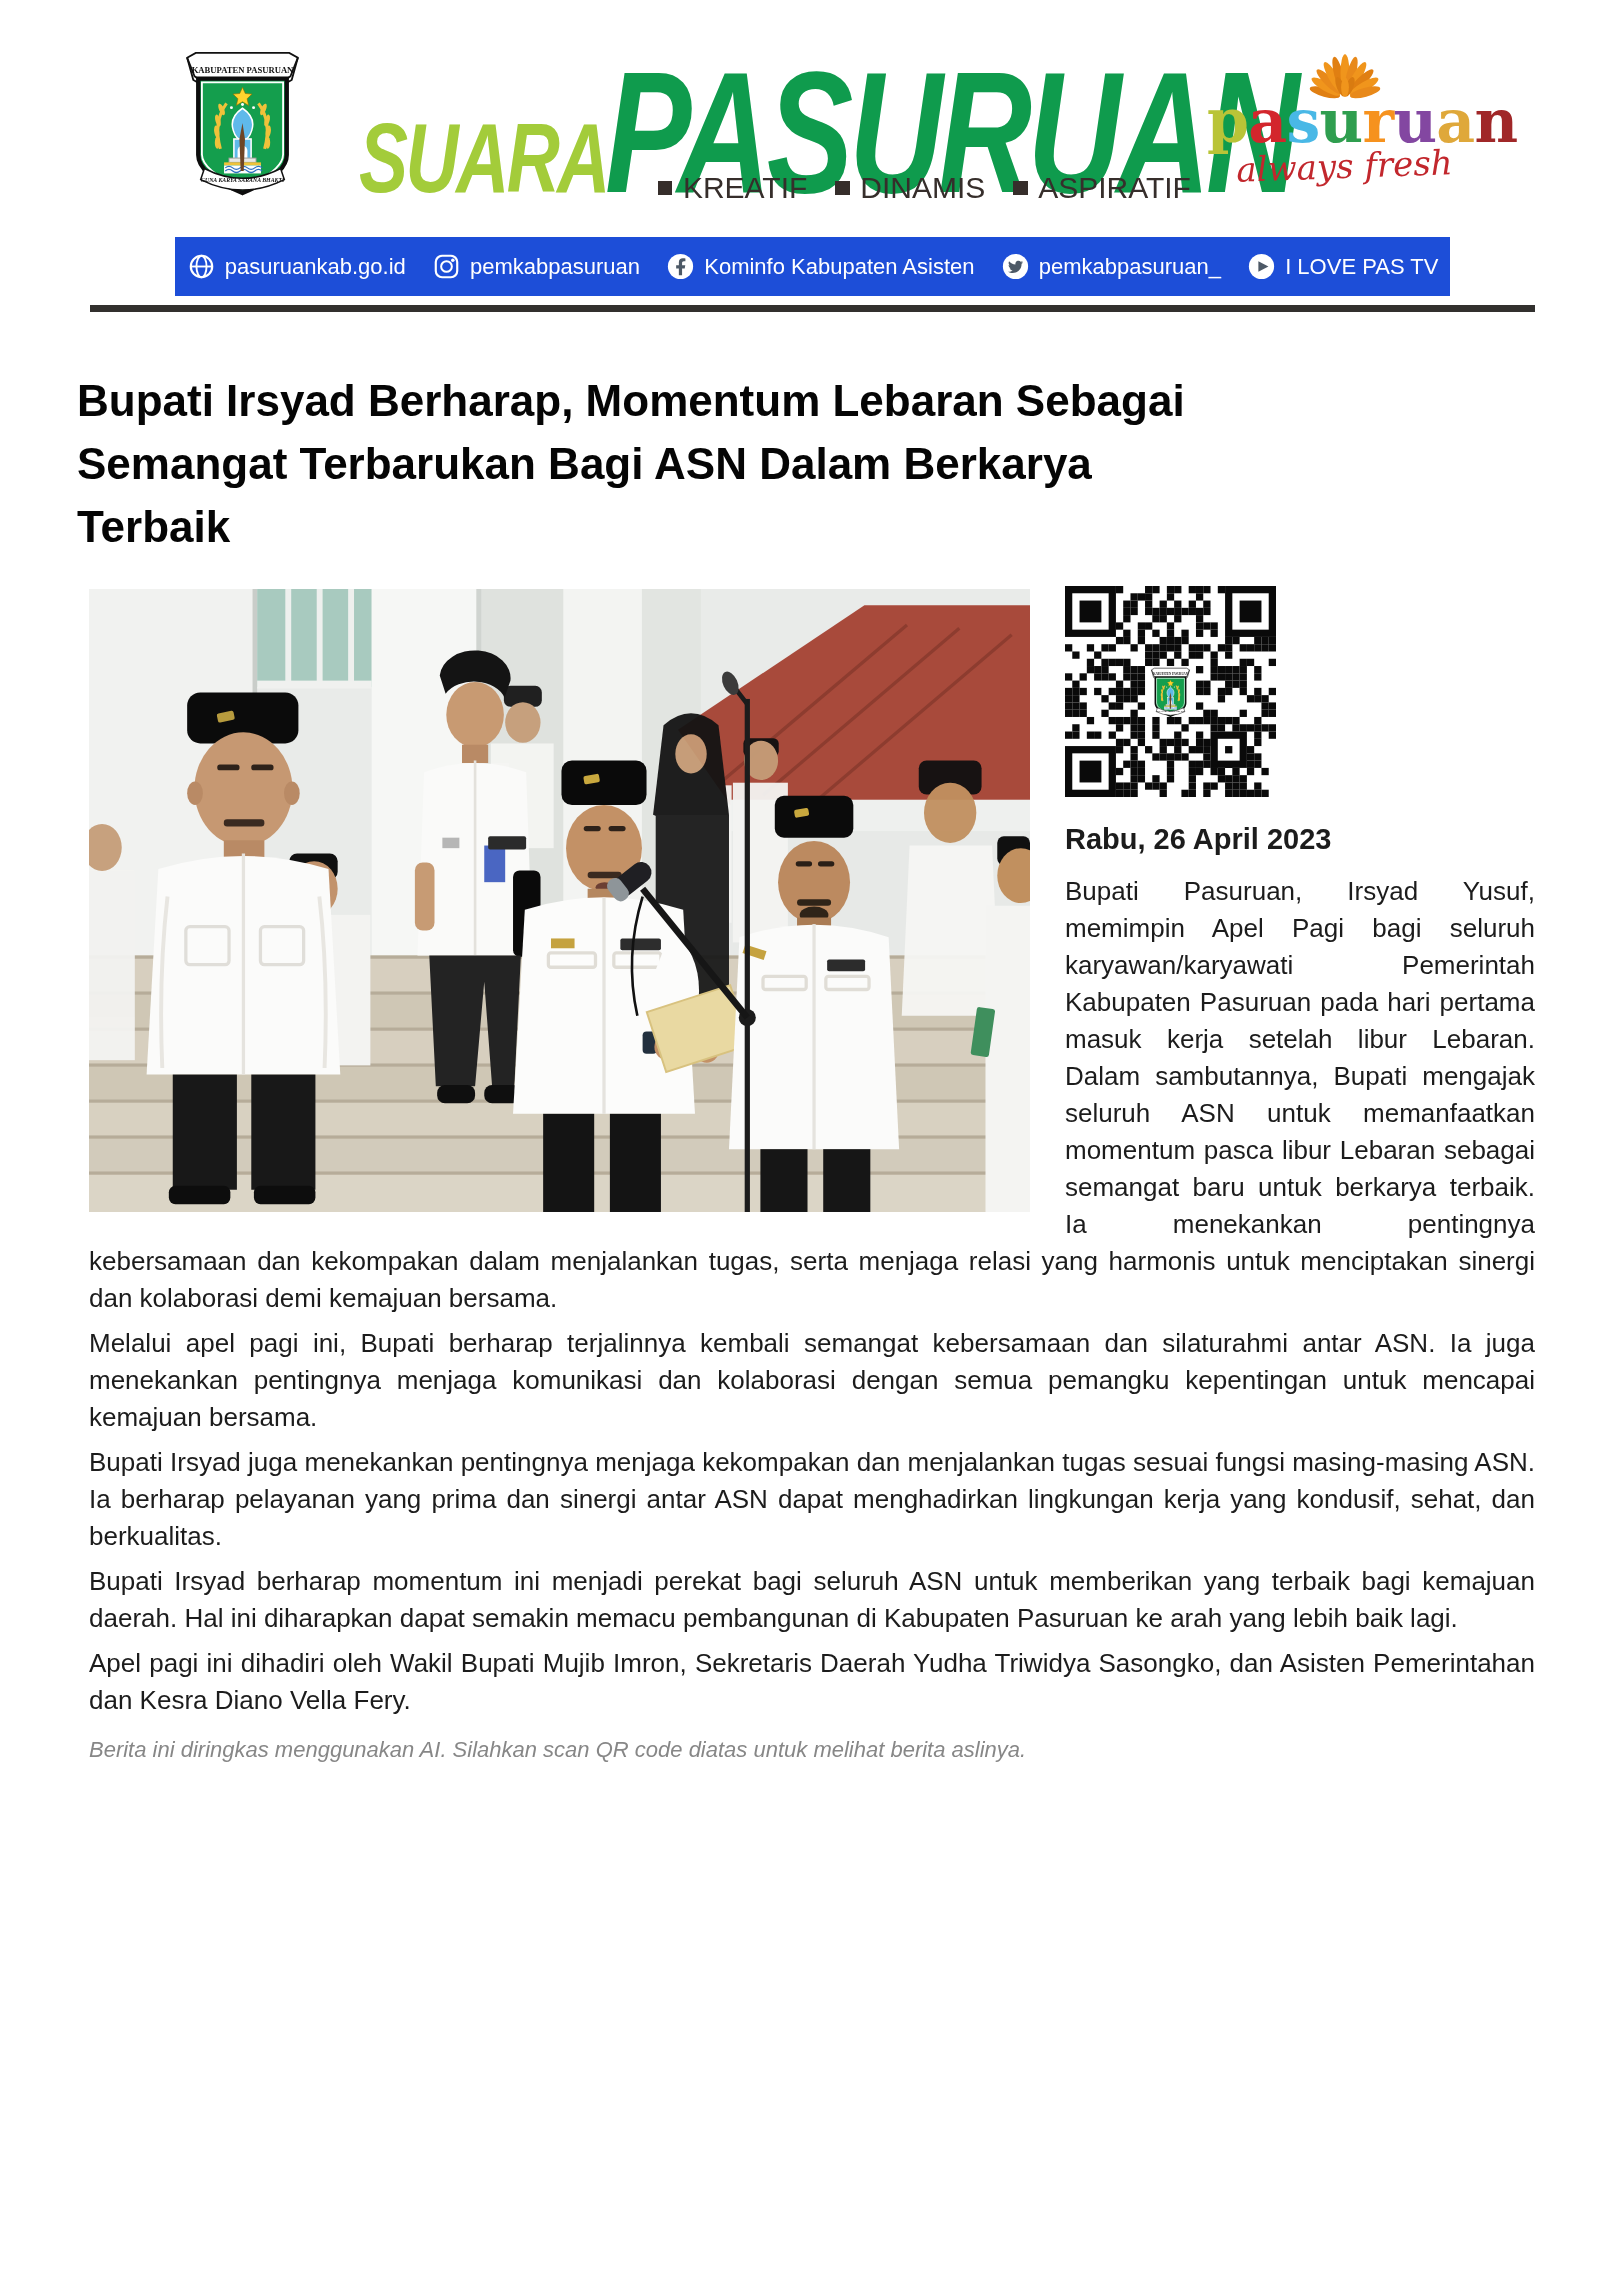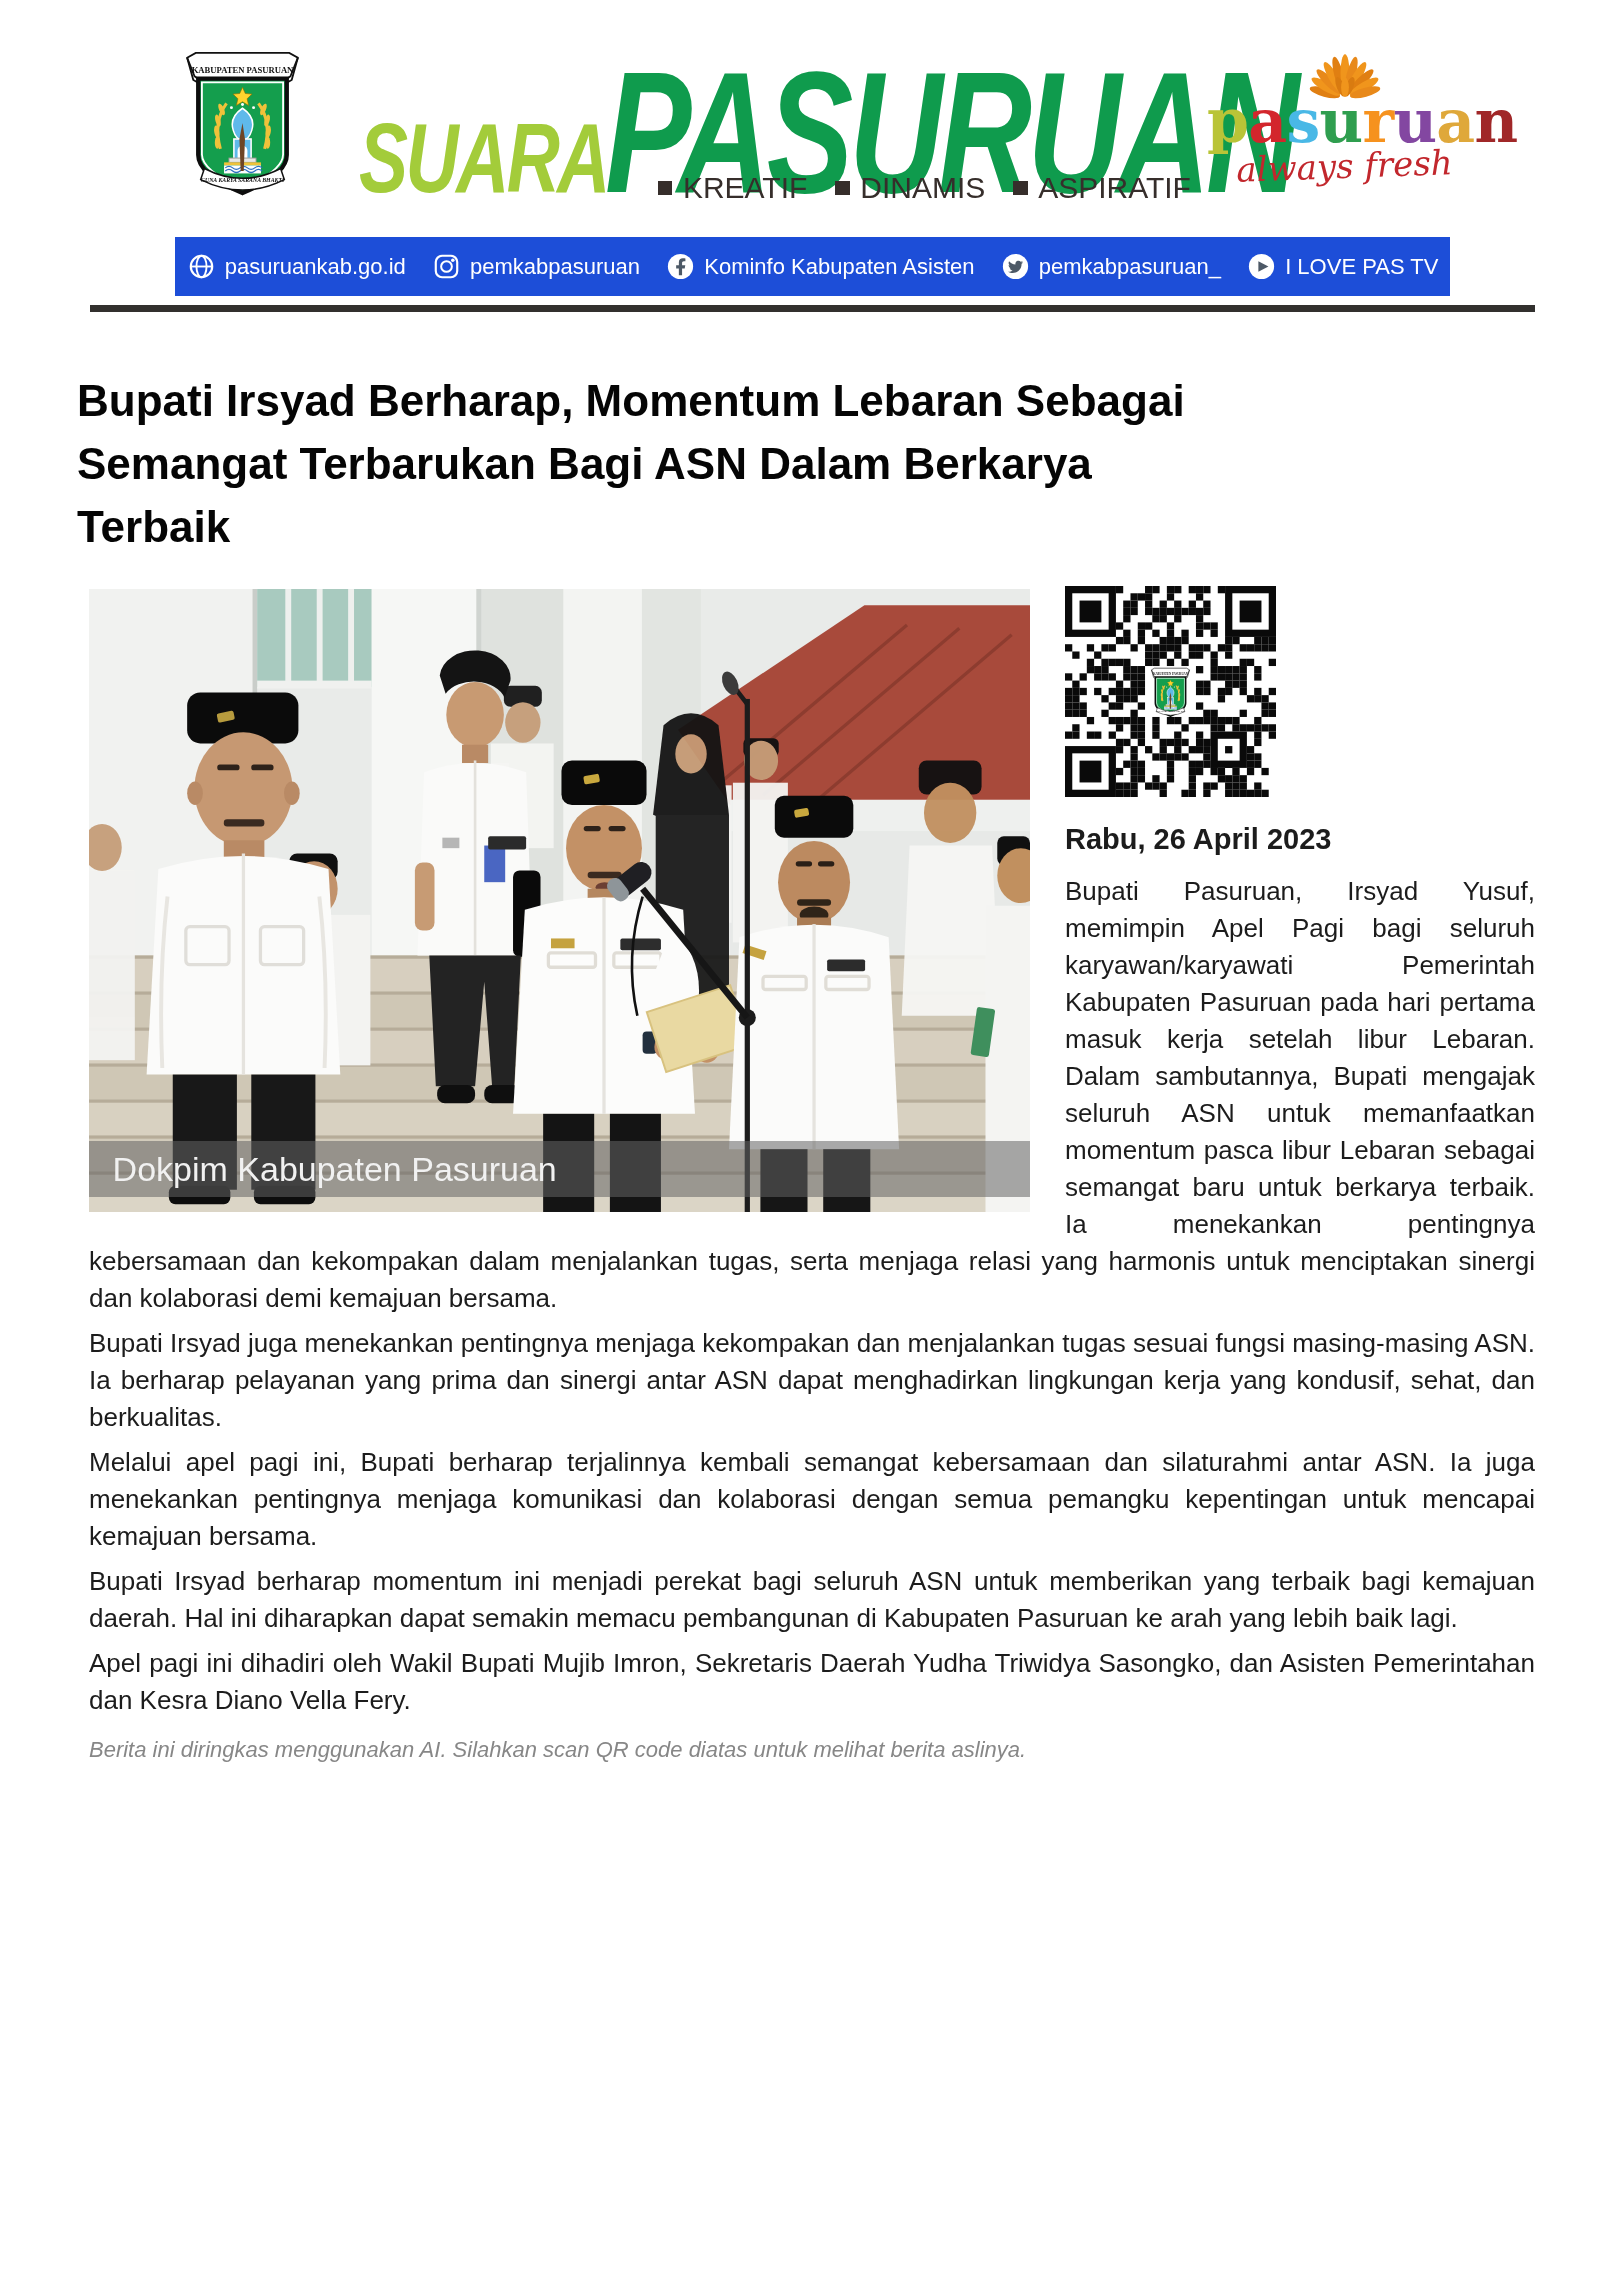--- a/index.html
+++ b/index.html
@@ -365,21 +365,20 @@
           <ellipse cx="980" cy="144" rx="11" ry="19" fill="#3b3b3b" transform="rotate(-24 980 144)"></ellipse>
           <circle cx="1006" cy="655" r="13" fill="#1c1c1c"></circle>
           <line x1="1006" y1="655" x2="846" y2="458" stroke="#161616" stroke-width="10"></line>
           <g transform="rotate(-38 830 445)">
             <rect x="798" y="428" width="66" height="32" rx="16" fill="#1f1f23"></rect>
             <rect x="792" y="424" width="24" height="38" rx="11" fill="#8e9599"></rect>
           </g>
           <path d="M846,470 q-28,92 -8,182" fill="none" stroke="#111" stroke-width="4"></path>
         </g>
       </svg>
-      <figcaption>Dokpim Kabupaten Pasuruan</figcaption>
     </figure>
 
     <div class="qr">
       <svg viewBox="0 0 319 319" fill="#0a0a0a">
           <rect x="77" y="0" width="11" height="11"></rect>
           <rect x="121" y="0" width="11" height="11"></rect>
           <rect x="132" y="0" width="11" height="11"></rect>
           <rect x="154" y="0" width="11" height="11"></rect>
           <rect x="165" y="0" width="11" height="11"></rect>
           <rect x="187" y="0" width="11" height="11"></rect>
@@ -708,21 +707,21 @@
           <rect x="220" y="220" width="55" height="55"></rect>
           <rect x="231" y="231" width="33" height="33" fill="#fff"></rect>
           <rect x="242" y="242" width="11" height="11"></rect>
           <use href="#crest" x="127.6" y="122.1" width="63.8" height="77"></use>
         </svg>
     </div>
 
     <p class="date">Rabu, 26 April 2023</p>
 
     <p class="body">Bupati Pasuruan, Irsyad Yusuf, memimpin Apel Pagi bagi seluruh karyawan/karyawati Pemerintah Kabupaten Pasuruan pada hari pertama masuk kerja setelah libur Lebaran. Dalam sambutannya, Bupati mengajak seluruh ASN untuk memanfaatkan momentum pasca libur Lebaran sebagai semangat baru untuk berkarya terbaik. Ia menekankan pentingnya kebersamaan dan kekompakan dalam menjalankan tugas, serta menjaga relasi yang harmonis untuk menciptakan sinergi dan kolaborasi demi kemajuan bersama.</p>
+    <p class="body">Melalui apel pagi ini, Bupati berharap terjalinnya kembali semangat kebersamaan dan silaturahmi antar ASN. Ia juga menekankan pentingnya menjaga komunikasi dan kolaborasi dengan semua pemangku kepentingan untuk mencapai kemajuan bersama.</p>
     <p class="body">Bupati Irsyad juga menekankan pentingnya menjaga kekompakan dan menjalankan tugas sesuai fungsi masing-masing ASN. Ia berharap pelayanan yang prima dan sinergi antar ASN dapat menghadirkan lingkungan kerja yang kondusif, sehat, dan berkualitas.</p>
-    <p class="body">Melalui apel pagi ini, Bupati berharap terjalinnya kembali semangat kebersamaan dan silaturahmi antar ASN. Ia juga menekankan pentingnya menjaga komunikasi dan kolaborasi dengan semua pemangku kepentingan untuk mencapai kemajuan bersama.</p>
     <p class="body">Bupati Irsyad berharap momentum ini menjadi perekat bagi seluruh ASN untuk memberikan yang terbaik bagi kemajuan daerah. Hal ini diharapkan dapat semakin memacu pembangunan di Kabupaten Pasuruan ke arah yang lebih baik lagi.</p>
     <p class="body">Apel pagi ini dihadiri oleh Wakil Bupati Mujib Imron, Sekretaris Daerah Yudha Triwidya Sasongko, dan Asisten Pemerintahan dan Kesra Diano Vella Fery.</p>
 
     <p class="footnote">Berita ini diringkas menggunakan AI. Silahkan scan QR code diatas untuk melihat berita aslinya.</p>
   </main>
 </div>
 
 
 </body></html>

